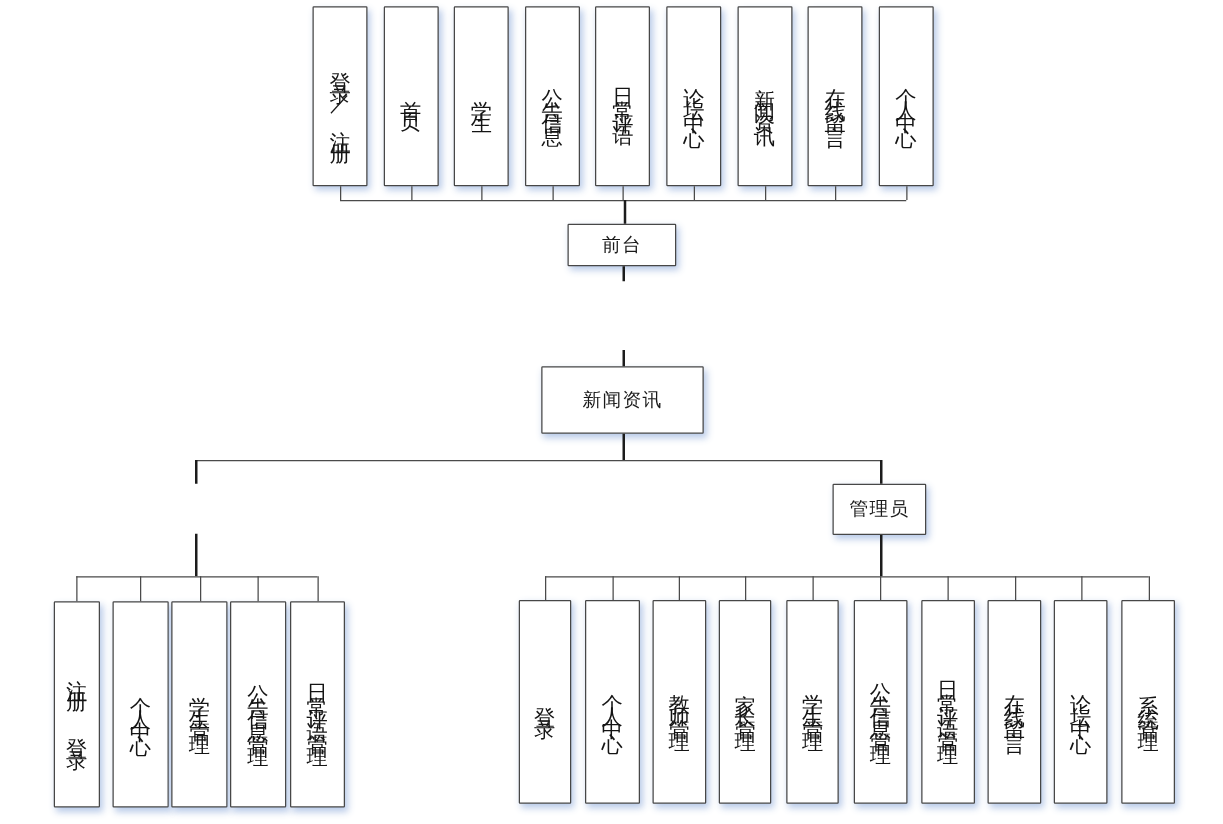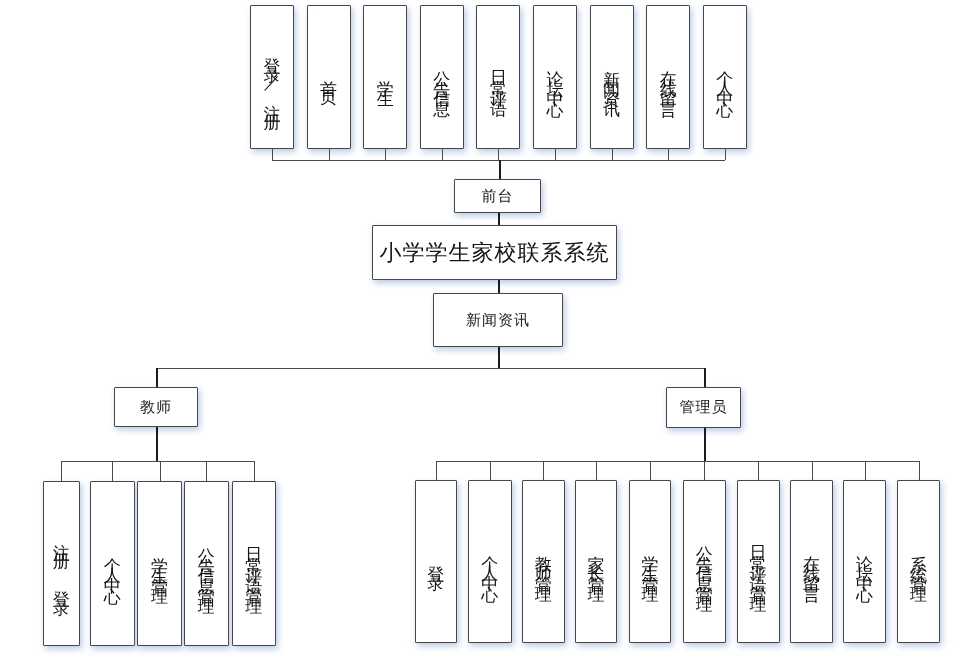--- a/index.html
+++ b/index.html
@@ -50,31 +50,25 @@
 </style>
 </head>
 <body>
 
 <div class="canvas">
 
   <div class="node hnode" style="left:454px;top:179px;width:87px;height:34px;">
     <span>前台</span>
   </div>
 
-  <div class="node root-node" style="left:372px;top:225px;width:245px;height:55px;">
-    <span>小学学生家校联系系统</span>
-  </div>
 
   <div class="node hnode" style="left:433px;top:293px;width:130px;height:54px;">
     <span>新闻资讯</span>
   </div>
 
-  <div class="node hnode" style="left:114px;top:387px;width:84px;height:40px;">
-    <span>教师</span>
-  </div>
 
   <div class="node hnode" style="left:666px;top:387px;width:75px;height:41px;text-align:center;">
     <span>管理员</span>
   </div>
 
 <div class="node vnode" style="left: 250px; top: 5px; width: 44px; height: 144px;">
       <span class="vlabel">登录／注册</span>
     </div>
     <div class="vline" style="left: 272px; top: 149px; width: 1px; height: 11px;"></div>
     <div class="node vnode" style="left: 306.6px; top: 5px; width: 44px; height: 144px;">

